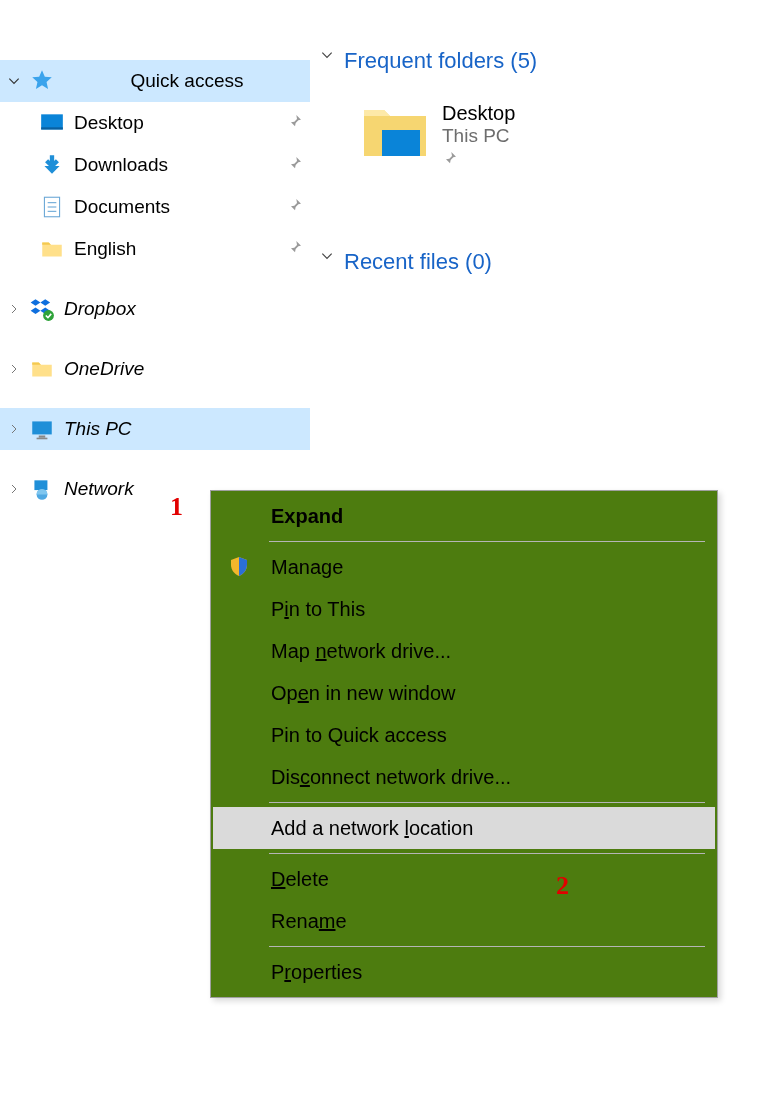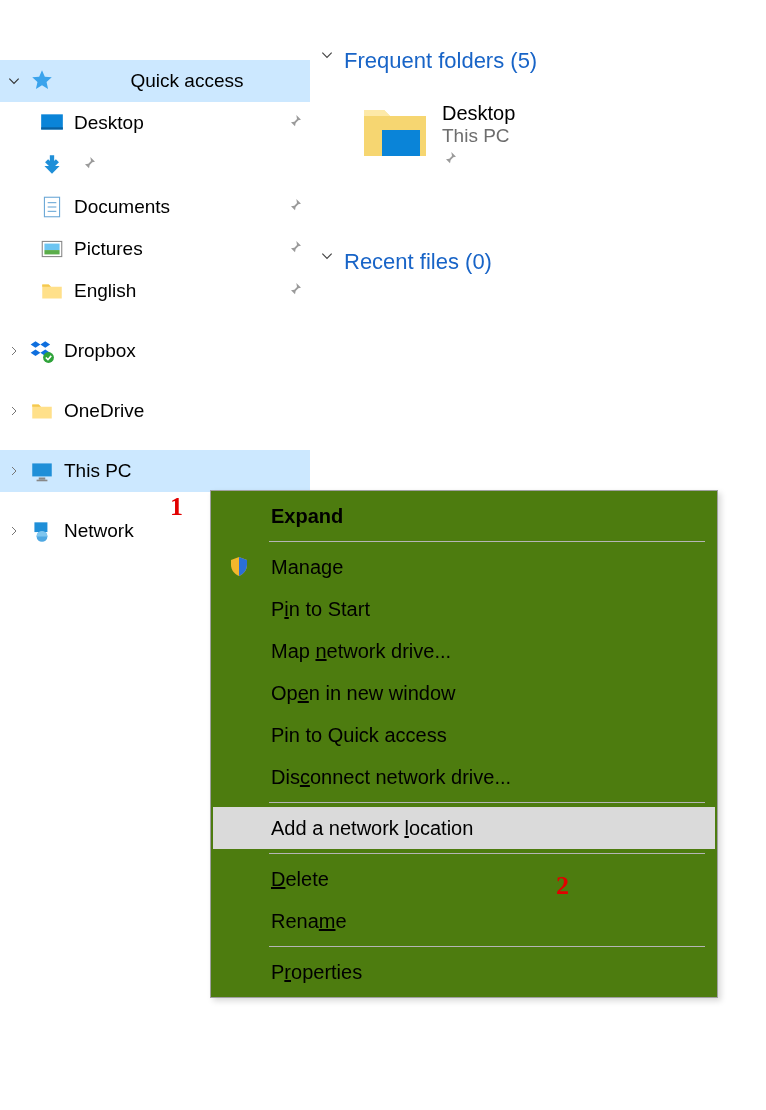--- a/index.html
+++ b/index.html
@@ -19,21 +19,21 @@
     width: 310px;
     padding-top: 60px;
   }
   .tree-item {
     display: flex;
     align-items: center;
     height: 42px;
     padding-left: 4px;
     cursor: default;
   }
-  .tree-item.top { margin-top: 18px; }
+  .tree-item.top { margin-top: 18px; font-style: italic; }
   .tree-item.selected-qa { background: #cce8ff; text-align: center; }
   .tree-item.selected-pc { background: #cce8ff; }
   .chev {
     width: 20px;
     display: inline-flex;
     justify-content: center;
     color: #6a6a6a;
     font-size: 14px;
   }
   .chev.open { color: #404040; }
@@ -150,20 +150,21 @@
       </span>
     </div>
 
     <div class="tree-item indent">
       <span class="ic">
         <svg class="ic-svg" viewBox="0 0 24 24">
             <path fill="#1f8fd8" d="M12 3v10m0 0l-5-5m5 5l5-5" stroke="#1f8fd8" stroke-width="4"></path>
             <path d="M5 13l7 7 7-7z" fill="#1f8fd8"></path>
           </svg>
       </span>
+      <span class="lbl">Downloads</span>
       <span class="pin">
         <svg viewBox="0 0 24 24" width="16" height="16">
             <path d="M14 3l7 7-4 1-4 4-1 5-3-3-5 5 5-5-3-3 5-1 4-4z" fill="#9a9a9a"></path>
           </svg>
       </span>
     </div>
 
     <div class="tree-item indent">
       <span class="ic">
         <svg class="ic-svg" viewBox="0 0 24 24">
@@ -174,35 +175,20 @@
           </svg>
       </span>
       <span class="lbl">Documents</span>
       <span class="pin">
         <svg viewBox="0 0 24 24" width="16" height="16">
             <path d="M14 3l7 7-4 1-4 4-1 5-3-3-5 5 5-5-3-3 5-1 4-4z" fill="#9a9a9a"></path>
           </svg>
       </span>
     </div>
 
-    <div class="tree-item indent">
-      <span class="ic">
-        <svg class="ic-svg" viewBox="0 0 24 24">
-            <rect x="3" y="5" width="18" height="14" fill="#fff" stroke="#888"></rect>
-            <rect x="5" y="7" width="14" height="6" fill="#6cc5f2"></rect>
-            <rect x="5" y="13" width="14" height="4" fill="#5aad4a"></rect>
-          </svg>
-      </span>
-      <span class="lbl">Pictures</span>
-      <span class="pin">
-        <svg viewBox="0 0 24 24" width="16" height="16">
-            <path d="M14 3l7 7-4 1-4 4-1 5-3-3-5 5 5-5-3-3 5-1 4-4z" fill="#9a9a9a"></path>
-          </svg>
-      </span>
-    </div>
 
     <div class="tree-item indent">
       <span class="ic">
         <svg class="ic-svg" viewBox="0 0 24 24">
             <path fill="#ffe08a" d="M3 6h6l2 2h10v11H3z"></path>
             <path fill="#f4c94f" d="M3 6h6l2 2H3z"></path>
           </svg>
       </span>
       <span class="lbl">English</span>
       <span class="pin">
@@ -326,21 +312,21 @@
     <span class="ci-icon">
       <svg viewBox="0 0 24 24" width="24" height="24">
           <path d="M12 2l8 3v5c0 5-3.5 9-8 11-4.5-2-8-6-8-11V5z" fill="#f2b72c"></path>
           <path d="M12 2l8 3v5c0 5-3.5 9-8 11z" fill="#2a6fd6"></path>
         </svg>
     </span>
     <span>Manage</span>
   </div>
   <div class="ctx-item">
     <span class="ci-icon"></span>
-    <span><span>P</span><span class="ul">i</span><span>n to Start</span></span>
+    <span><span>P</span><span class="ul">i</span><span>n to This</span></span>
   </div>
   <div class="ctx-item">
     <span class="ci-icon"></span>
     <span><span>Map </span><span class="ul">n</span><span>etwork drive...</span></span>
   </div>
   <div class="ctx-item">
     <span class="ci-icon"></span>
     <span><span>Op</span><span class="ul">e</span><span>n in new window</span></span>
   </div>
   <div class="ctx-item">

